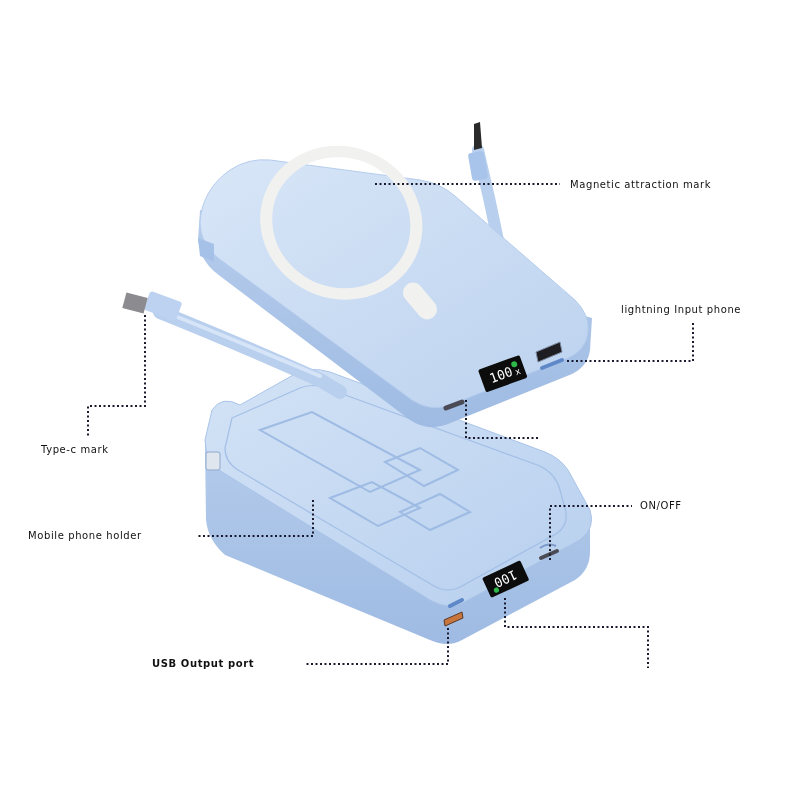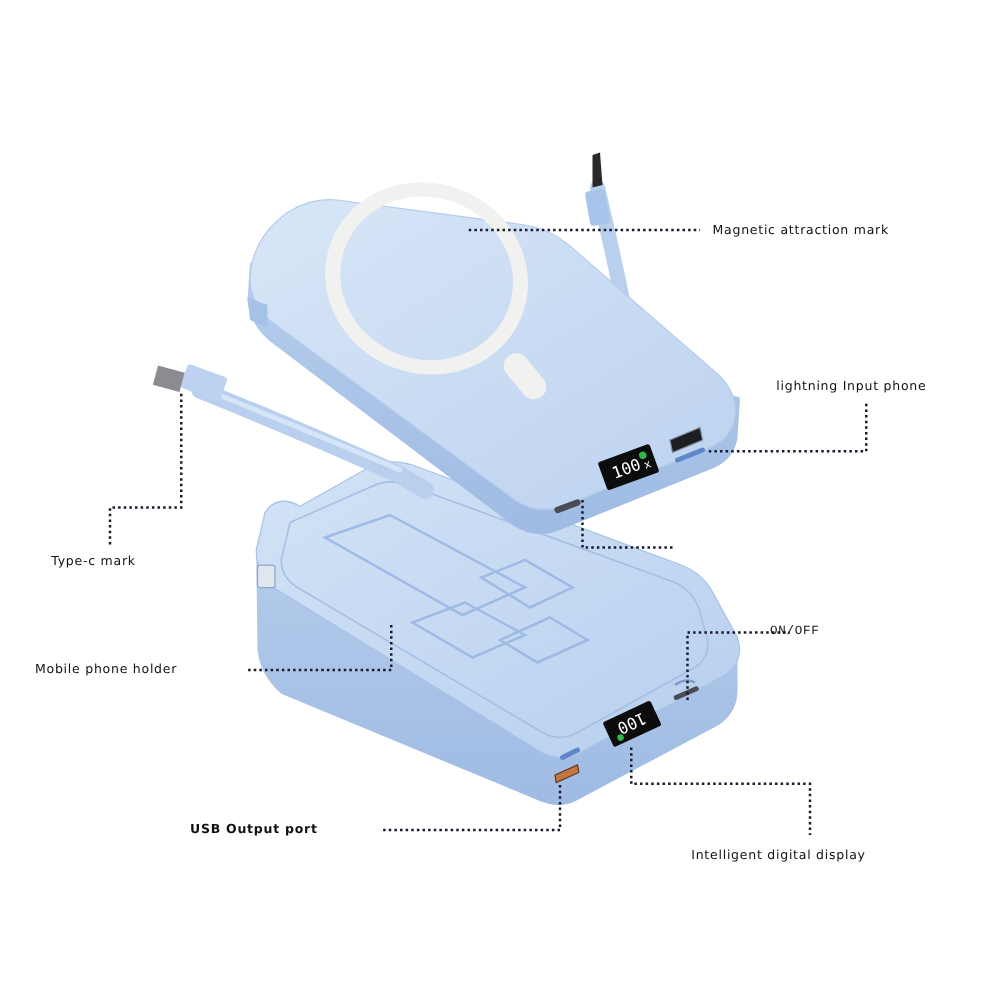--- a/index.html
+++ b/index.html
@@ -105,17 +105,16 @@
       <polyline points="550,560 550,506 632,506"></polyline>
       <polyline points="313,500 313,536 198,536"></polyline>
       <polyline points="448,628 448,664 304,664"></polyline>
       <polyline points="505,598 505,627 648,627 648,668"></polyline>
     </g>
   </svg>
 
   <div class="label" style="left:570px; top:177px;">Magnetic attraction mark</div>
   <div class="label" style="left:621px; top:302px;">lightning Input phone</div>
   <div class="label" style="left:41px; top:442px;">Type-c mark</div>
-  <div class="label" style="left:616px; top:498px;font-family:Liberation Mono, monospace;">ON/OFF</div>
+  <div class="label" style="left:640px; top:498px;">ON/OFF</div>
   <div class="label" style="left:28px; top:528px;">Mobile phone holder</div>
   <div class="label" style="left:152px; top:656px;font-weight:bold;">USB Output port</div>
-  <div class="label" style="left:553px; top:677px;">Intelligent digital display</div>
 </div>
 
 </body></html>

